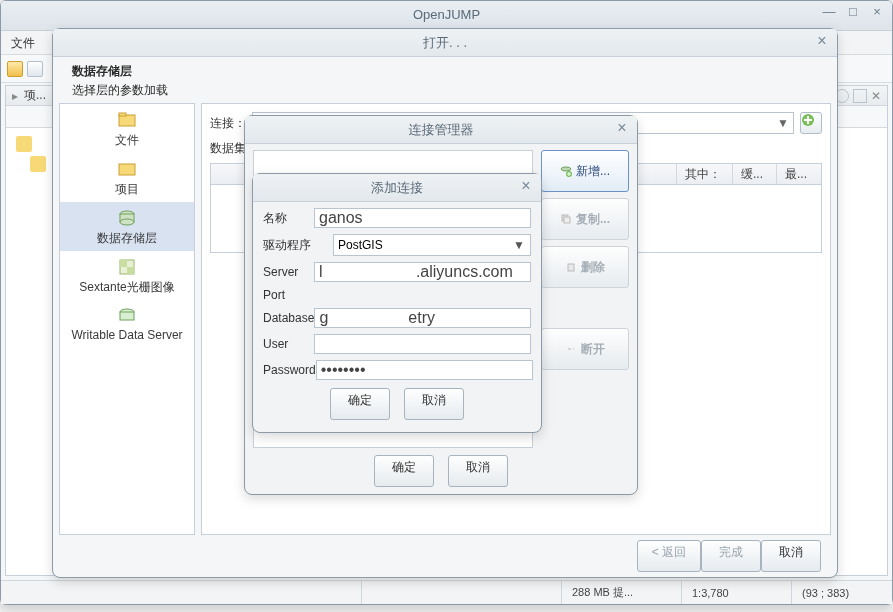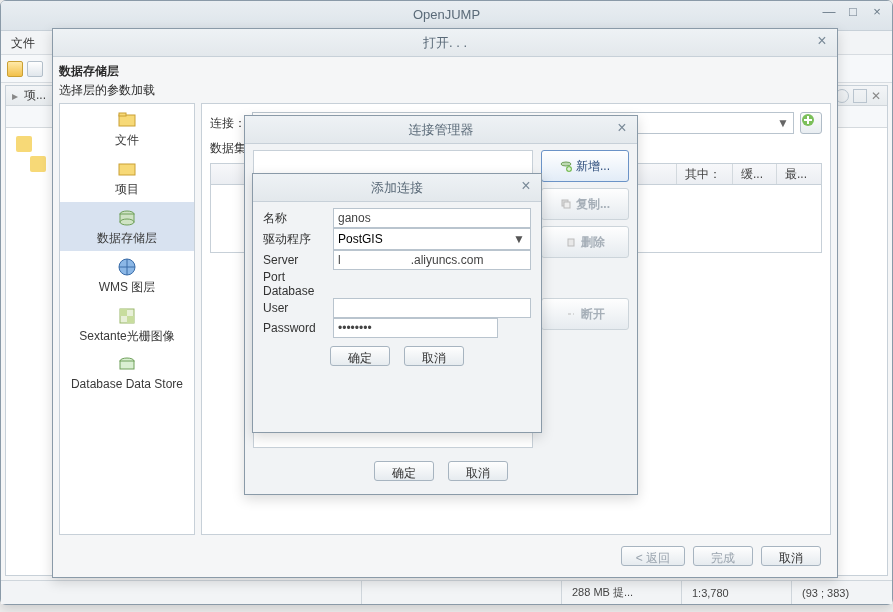--- a/index.html
+++ b/index.html
@@ -1,67 +1,67 @@
 <!DOCTYPE html>
 <html><head>
 <meta charset="utf-8">
 <style>
   * { box-sizing: border-box; }
   html, body { margin:0; padding:0; width:893px; height:612px; font-family: "Microsoft YaHei", "SimSun", Arial, sans-serif; font-size:12px; background:#efefef; overflow:hidden; }
-  .window { position:absolute; background:#f5f6f7; border:1px solid #8a9aa8; border-radius:0; box-shadow:0 4px 12px rgba(0,0,0,0.15); }
+  .window { position:absolute; background:#f5f6f7; border:1px solid #8a9aa8; border-radius:8px; box-shadow:0 4px 12px rgba(0,0,0,0.15); }
   .titlebar { height:28px; line-height:28px; background:linear-gradient(#eef2f5,#e3e8ec); border-bottom:1px solid #c7d0d8; border-radius:4px 4px 0 0; position:relative; text-align:center; color:#5a6a78; font-size:13px; }
   .titlebar .tclose { position:absolute; right:6px; top:4px; width:18px; height:18px; line-height:16px; text-align:center; color:#7a8a98; font-size:16px; cursor:pointer; }
   .winctrls { position:absolute; right:4px; top:2px; display:flex; gap:2px; }
   .winbtn { width:22px; height:20px; text-align:center; line-height:18px; color:#6a7a88; border-radius:2px; }
   
   #w-main { left:0; top:0; width:893px; height:605px; border-radius:6px; }
   #w-main .titlebar { height:30px; background:linear-gradient(#e9eef2,#dde4ea); }
   #w-main .menubar { height:24px; line-height:24px; background:#f2f4f6; padding-left:10px; color:#333; border-bottom:1px solid #d7dce1; }
   #w-main .toolbar { height:28px; background:#f6f8fa; border-bottom:1px solid #d7dce1; display:flex; align-items:center; gap:4px; padding-left:6px; }
   #w-main .content { position:absolute; left:4px; right:4px; top:84px; bottom:28px; background:#fff; border:1px solid #c7d0d8; }
   #w-main .contenthead { height:20px; background:linear-gradient(#f3f5f7,#e7ebee); border-bottom:1px solid #d0d6db; display:flex; align-items:center; gap:6px; padding-left:6px; color:#444; }
   #w-main .tabstrip { height:22px; background:#f6f8fa; border-bottom:1px solid #d5dade; display:flex; align-items:end; padding-left:4px;}
   #w-main .statusbar { position:absolute; left:0; right:0; bottom:0; height:24px; background:#f2f4f6; border-top:1px solid #cfd6dc; display:flex; align-items:center; font-size:11px; color:#444;}
   .statuscell { border-right:1px solid #cfd6dc; padding:0 10px; height:100%; display:flex; align-items:center;}
   .ico { width:16px; height:16px; display:inline-block; border-radius:2px; }
   .treeitem { display:flex; align-items:center; gap:4px; padding:2px 4px; }
   
   #w-open { left:52px; top:28px; width:786px; height:550px; }
-  #w-open .body { position:absolute; left:6px; right:6px; top:34px; bottom:6px; }
+  #w-open .body { position:absolute; left:6px; right:6px; top:34px; bottom:6px;padding-left:13px; }
   #w-open .hdr1, #w-open .hdr2 { font-weight:bold; color:#2b2b2b; margin:0 0 2px 0;}
   #w-open .sidebar { position:absolute; left:0; top:40px; bottom:36px; width:136px; background:#fff; border:1px solid #c7d0d8; overflow:hidden;}
   .sbitem { text-align:center; padding:6px 2px 4px; color:#3a3a3a; }
   .sbitem.selected { background:#d8e2f0;}
   .sbicon { display:block; margin:0 auto 2px; width:20px; height:20px; }
   #w-open .rightpane { position:absolute; left:142px; top:40px; right:0; bottom:36px; background:#fff; border:1px solid #c7d0d8; padding:8px; }
   .row { display:flex; align-items:center; gap:6px; margin-bottom:6px;}
   .lbl { color:#333; }
   .combo { flex:1; height:22px; border:1px solid #b9c4ce; background:#fff; display:flex; align-items:center; padding:0 4px; }
   .addbtn { width:22px; height:22px; border:1px solid #b0bcc7; background:linear-gradient(#fdfdfd,#e8edf1); border-radius:3px; text-align:center; line-height:18px; color:#3a8a3a; font-weight:bold;}
   .tablehead { height:22px; border:1px solid #c7d0d8; background:linear-gradient(#f7f8fa,#ebeef2); display:flex; align-items:center;}
   .th { border-right:1px solid #d3d9de; padding:0 8px; font-size:12px; color:#444; height:100%; display:flex; align-items:center;}
   .tablebody { border:1px solid #c7d0d8; border-top:none; background:#fff; height:68px;}
-  #w-open .footer { position:absolute; left:0; right:0; bottom:0; height:30px; display:flex; justify-content:flex-end; align-items:center; gap:8px; padding-right:10px;}
-  .btn { min-width:60px; height:20px; line-height:22px; padding:0 14px; border:1px solid #a7b4c0; background:linear-gradient(#fefefe,#e6ebef); border-radius:3px; text-align:center; color:#333;}
+  #w-open .footer { position:absolute; left:0; right:0; bottom:0; height:30px; display:flex; justify-content:flex-end; align-items:center; padding-right:10px;}
+  .btn { min-width:60px; height:32px; line-height:22px; padding:0 14px; border:1px solid #a7b4c0; background:linear-gradient(#fefefe,#e6ebef); border-radius:3px; text-align:center; color:#333;}
   .btn.disabled { color:#9aa4ae;}
   
   #w-conn { left:244px; top:115px; width:394px; height:380px; background:#f1f3f5; }
   #w-conn .cbody { position:absolute; left:8px; right:8px; top:34px; bottom:8px; }
   #w-conn .listarea { position:absolute; left:0; top:0; bottom:38px; right:96px; background:#fff; border:1px solid #c7d0d8;}
   #w-conn .sidebtns { position:absolute; right:0; top:0; width:88px; display:flex; flex-direction:column; gap:6px;}
-  .sbtn { height:32px; line-height:24px; border:1px solid #a7b4c0; background:linear-gradient(#fefefe,#e6ebef); border-radius:3px; text-align:center; color:#555; display:flex; align-items:center; justify-content:center; gap:4px; font-size:12px;}
+  .sbtn { height:42px; line-height:24px; border:1px solid #a7b4c0; background:linear-gradient(#fefefe,#e6ebef); border-radius:3px; text-align:center; color:#555; display:flex; align-items:center; justify-content:center; gap:4px; font-size:12px;}
   .sbtn.primary { border-color:#6b93c7; color:#2b4b7a; background:linear-gradient(#fff,#e2ecf7);}
   .sbtn.disabled { color:#a6afb8; border-color:#ccd4da;font-weight:bold;}
   #w-conn .bottom { position:absolute; left:0; right:0; bottom:0; height:30px; display:flex; justify-content:center; gap:14px; align-items:center;}
   
   #w-add { left:252px; top:173px; width:290px; height:260px; background:#f1f3f5; }
   #w-add .abody { position:absolute; left:10px; right:10px; top:34px; bottom:8px;}
-  .frow { display:flex; align-items:center; }
+  .frow { display:flex; align-items:center; margin-bottom:6px;}
   .flabel { width:70px; color:#333;}
-  .finput { flex:1; height:20px; border:1px solid #b9c4ce; background:#fff; padding:0 4px; font-size:12px; color:#444;}
+  .finput { flex:1; height:20px; border:1px solid #b9c4ce; background:#fff; padding:0 4px; font-size:16px; color:#444;}
   .fselect { flex:1; height:22px; border:1px solid #b9c4ce; background:#fff; display:flex; align-items:center; justify-content:space-between; padding:0 4px;}
   .farrow { width:14px; text-align:center; color:#555;}
   #w-add .afooter { display:flex; justify-content:center; gap:14px; margin-top:8px;}
   svg { display:block; }
 </style>
 </head>
 <body>
 
 <div id="w-main" class="window">
   <div class="titlebar">
@@ -135,39 +135,32 @@
       <div class="sbitem selected">
         <svg class="sbicon" viewBox="0 0 20 20">
             <ellipse cx="10" cy="6" rx="7" ry="3" fill="#cfe3c4" stroke="#6fa05a"></ellipse>
             <rect x="3" y="6" width="14" height="8" fill="#cfe3c4" stroke="#6fa05a"></rect>
             <ellipse cx="10" cy="14" rx="7" ry="3" fill="#cfe3c4" stroke="#6fa05a"></ellipse>
           </svg>
         <span>数据存储层</span>
       </div>
       <div class="sbitem">
         <svg class="sbicon" viewBox="0 0 20 20">
-            <circle cx="10" cy="10" r="8" fill="#8bb7e6" stroke="#3a6ca8"></circle>
-            <path d="M2 10h16M10 2v16" stroke="#3a6ca8" fill="none"></path>
-          </svg>
-        <span>WMS 图层</span>
-      </div>
-      <div class="sbitem">
-        <svg class="sbicon" viewBox="0 0 20 20">
             <rect x="3" y="3" width="14" height="14" fill="#e8f0d8" stroke="#9ab86a"></rect>
             <rect x="3" y="3" width="7" height="7" fill="#c8dd9e"></rect>
             <rect x="10" y="10" width="7" height="7" fill="#c8dd9e"></rect>
           </svg>
         <span>Sextante光栅图像</span>
       </div>
       <div class="sbitem">
         <svg class="sbicon" viewBox="0 0 20 20">
             <ellipse cx="10" cy="6" rx="7" ry="3" fill="#d9efd2" stroke="#6fa05a"></ellipse>
             <rect x="3" y="6" width="14" height="8" fill="#d9efd2" stroke="#6fa05a"></rect>
           </svg>
-        <span>Database Data Store</span>
+        <span>Writable Data Server</span>
       </div>
     </div>
 
     <div class="rightpane">
       <div class="row">
         <span class="lbl">连接：</span>
         <div class="combo">
             <span style="flex:1"></span>
             <span style="color:#666">▼</span>
           </div>
@@ -261,20 +254,21 @@
     </div>
     <div class="frow">
       <div class="flabel">Server</div>
       <input class="finput" value="l                     .aliyuncs.com" style="">
     </div>
     <div class="frow">
       <div class="flabel">Port</div>
     </div>
     <div class="frow">
       <div class="flabel">Database</div>
+      <input class="finput" value="g                  etry" style="">
     </div>
     <div class="frow">
       <div class="flabel">User</div>
       <input class="finput" value="" style="">
     </div>
     <div class="frow">
       <div class="flabel">Password</div>
       <input class="finput" style="flex: 0 0 80px;" value="••••••••">
     </div>
     <div class="afooter">

